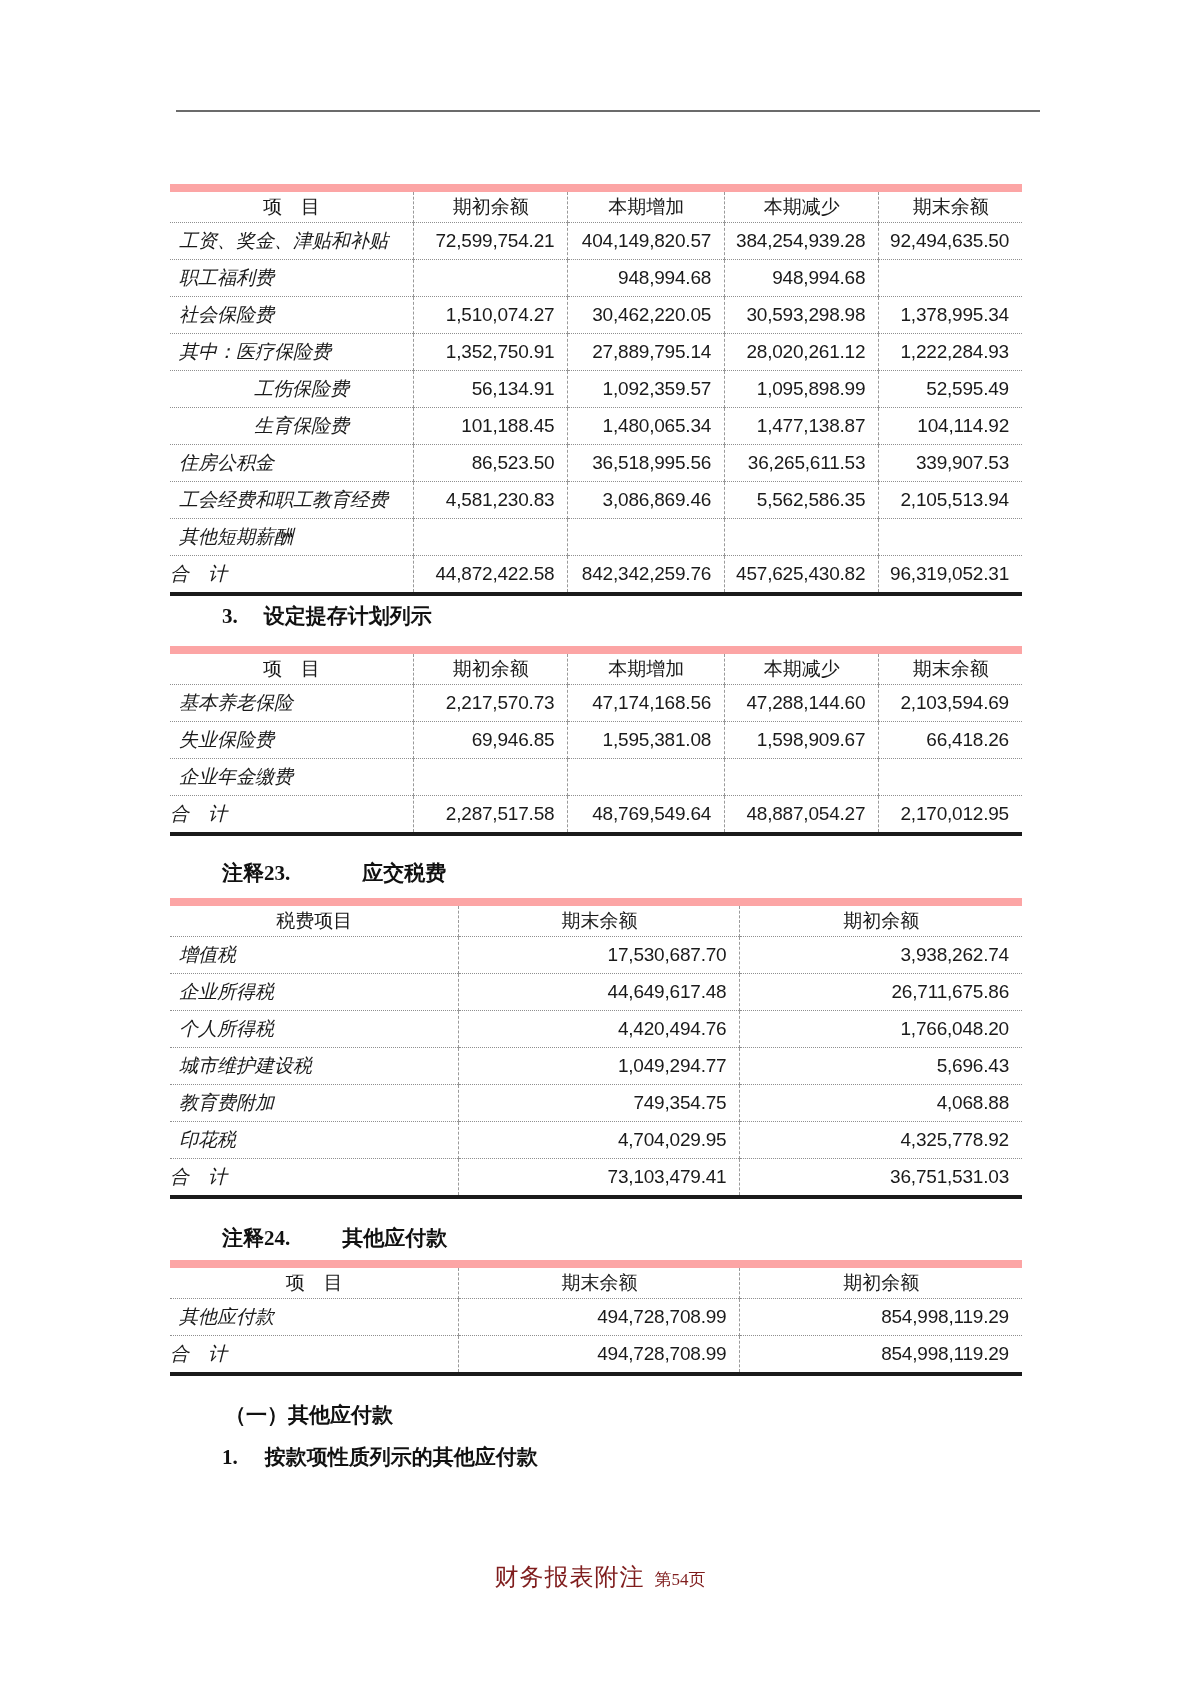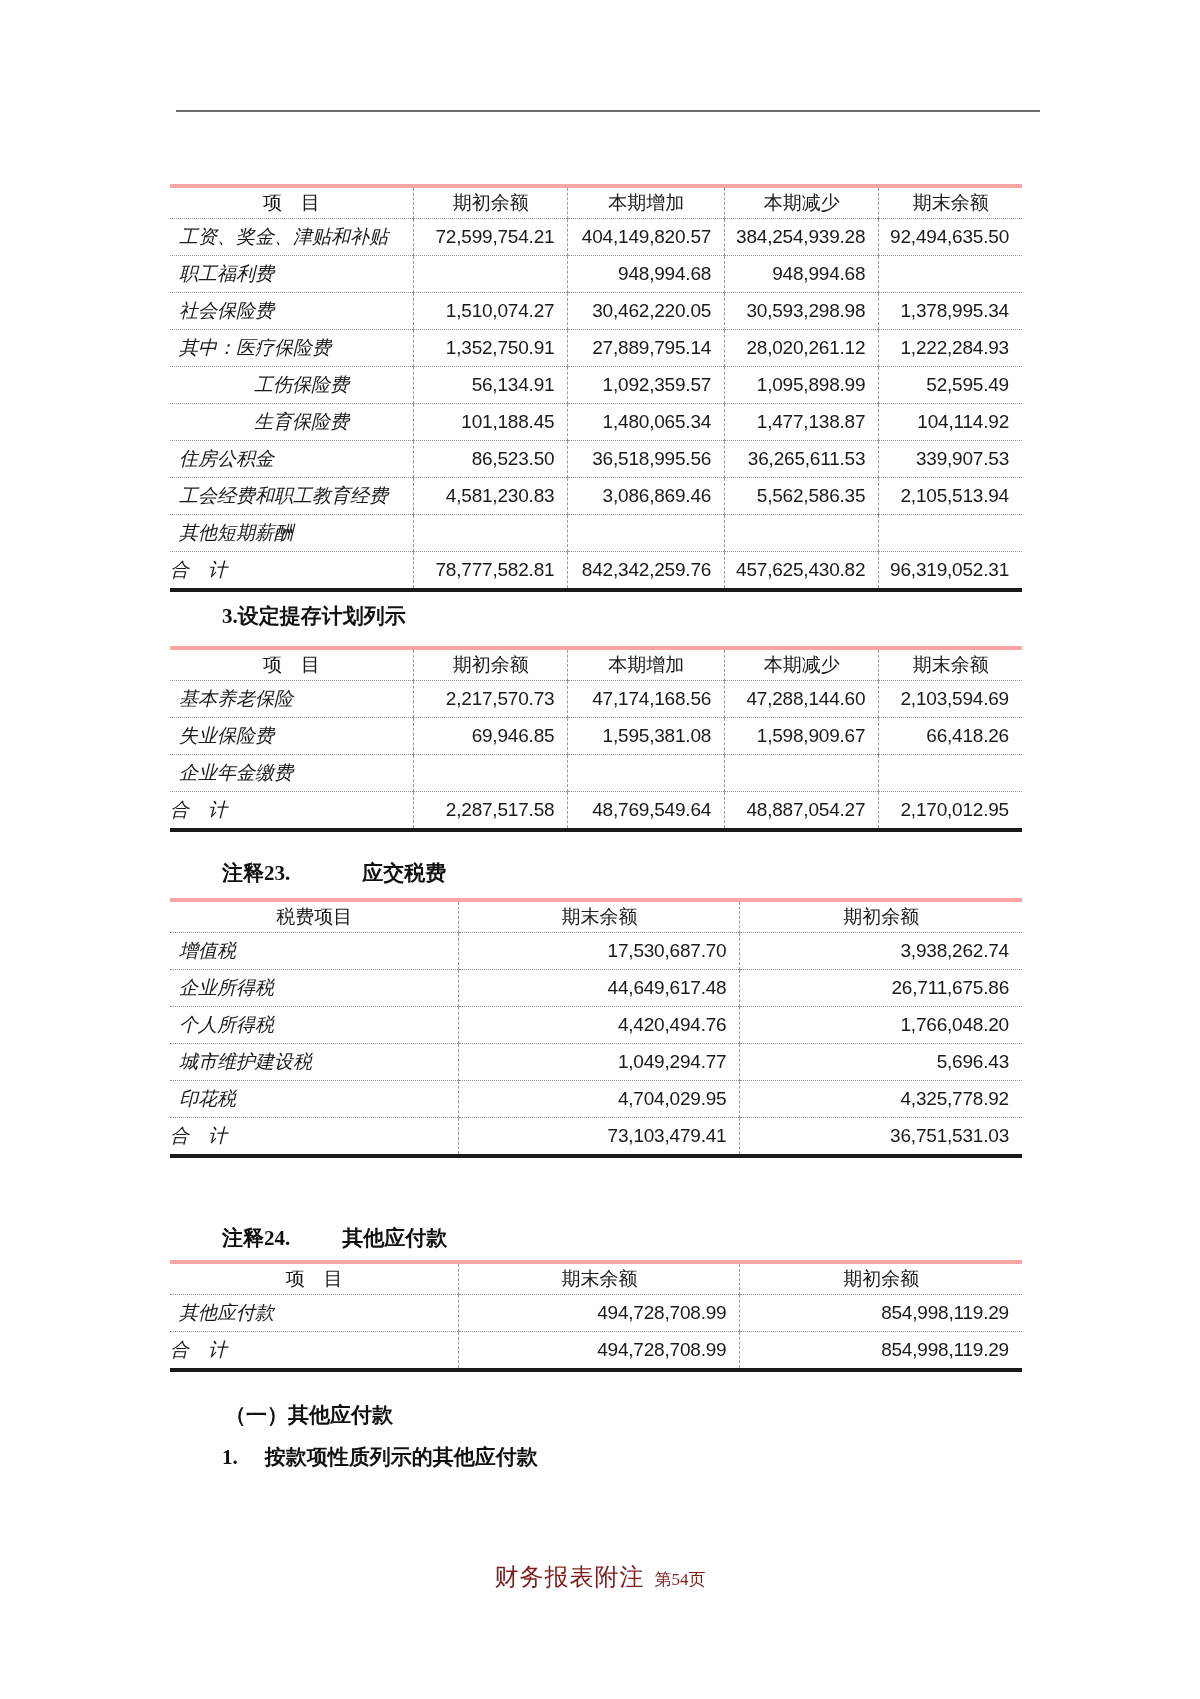--- a/index.html
+++ b/index.html
@@ -12,21 +12,21 @@
     overflow:hidden;
   }
   .header-rule{
     position:absolute;left:176px;top:110px;width:864px;height:2px;
     background:#6b6b6b;
   }
   
   .tbl{position:absolute;left:170px;width:852px;}
   .tbl table{
     width:100%;border-collapse:collapse;table-layout:fixed;
-    border-top:4px solid #fca5a5;border-bottom:4px solid #1a1a1a;
+    border-top:8px solid #fca5a5;border-bottom:4px solid #1a1a1a;
   }
   .tbl th{
     font-weight:normal;font-size:19px;height:30px;text-align:center;
     padding:0;border-bottom:1px dotted #8f8f8f;
   }
   .tbl td{height:36px;font-size:19px;padding:0;vertical-align:middle;white-space:nowrap;}
   .tbl th:not(:last-child),.tbl td:not(:last-child){border-right:1px dashed #9a9a9a;}
   .tbl tbody tr:not(:first-child) td{border-top:1px dotted #8f8f8f;}
   .tbl td.lbl{text-align:left;padding-left:9px;font-style:italic;}
   .tbl td.lbl.ind{padding-left:84px;}
@@ -36,21 +36,21 @@
     text-align:right;padding-right:13px;font-size:19px;letter-spacing:-0.2px;
   }
   #t1{top:184px;}
   #t2{top:646px;}
   #t3{top:898px;}
   #t4{top:1260px;}
   
   .h{position:absolute;font-weight:bold;font-size:21px;white-space:nowrap;color:#111;}
   .h .t{display:inline-block;}
   .h-sec3{left:222px;top:602px;}
-  .h-sec3 .t{}
+  .h-sec3 .t{margin-left:26px;}
   .h-note23{left:222px;top:859px;}
   .h-note23 .t{margin-left:72px;text-align:center;}
   .h-note24{left:222px;top:1224px;}
   .h-note24 .t{margin-left:52px;}
   .h-sub1{left:225px;top:1401px;}
   .h-sub2{left:222px;top:1443px;}
   .h-sub2 .t{margin-left:27px;}
   
   .footer{
     position:absolute;left:0;top:1561px;width:1200px;text-align:center;color:#7f1d1d;
@@ -142,21 +142,21 @@
           </tr>
           <tr>
             <td class="lbl">其他短期薪酬</td>
             <td class="num"></td>
             <td class="num"></td>
             <td class="num"></td>
             <td class="num"></td>
           </tr>
           <tr>
             <td class="lbl tot">合　计</td>
-            <td class="num">78,777,582.81</td>
+            <td class="num">44,872,422.58</td>
             <td class="num">842,342,259.76</td>
             <td class="num">457,625,430.82</td>
             <td class="num">96,319,052.31</td>
           </tr>
         </tbody>
       </table>
     </div>
 
   <div class="h h-sec3">
     <span class="n">3.</span><span class="t">设定提存计划列示</span>
@@ -246,20 +246,25 @@
             <td class="lbl">个人所得税</td>
             <td class="num">4,420,494.76</td>
             <td class="num">1,766,048.20</td>
           </tr>
           <tr>
             <td class="lbl">城市维护建设税</td>
             <td class="num">1,049,294.77</td>
             <td class="num">5,696.43</td>
           </tr>
           <tr>
+            <td class="lbl">教育费附加</td>
+            <td class="num">749,354.75</td>
+            <td class="num">4,068.88</td>
+          </tr>
+          <tr>
             <td class="lbl">印花税</td>
             <td class="num">4,704,029.95</td>
             <td class="num">4,325,778.92</td>
           </tr>
           <tr>
             <td class="lbl tot">合　计</td>
             <td class="num">73,103,479.41</td>
             <td class="num">36,751,531.03</td>
           </tr>
         </tbody>

